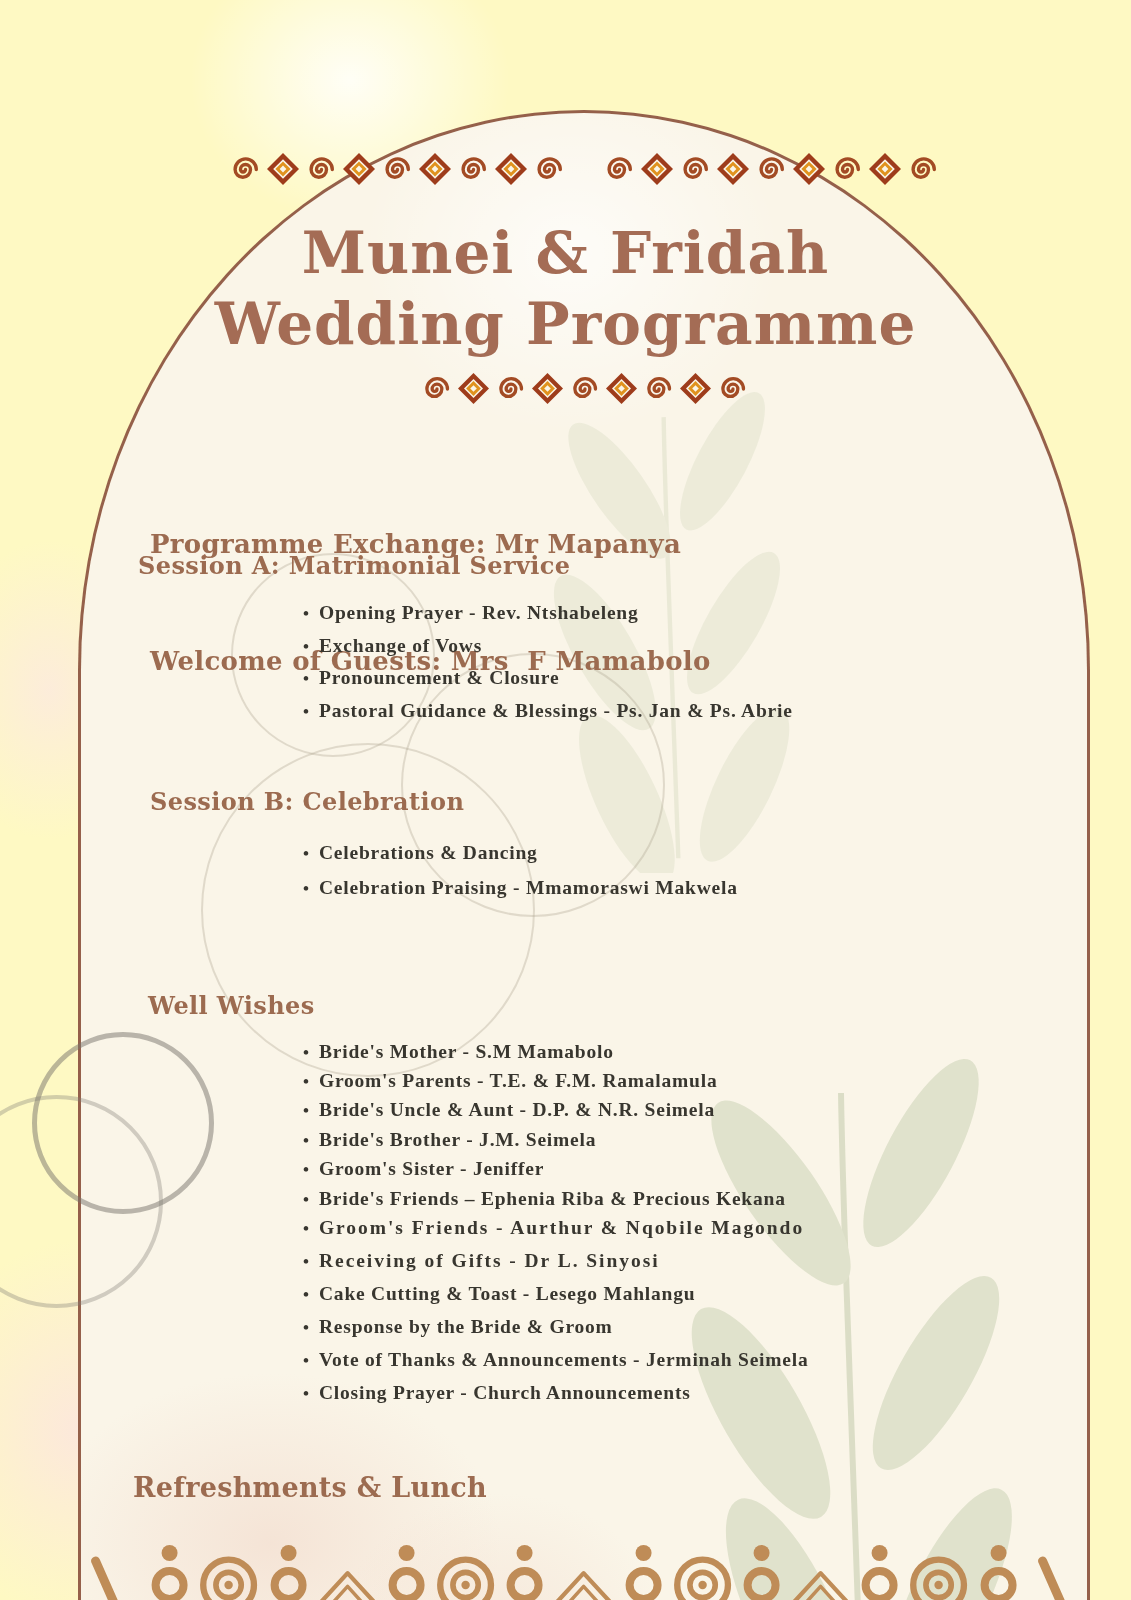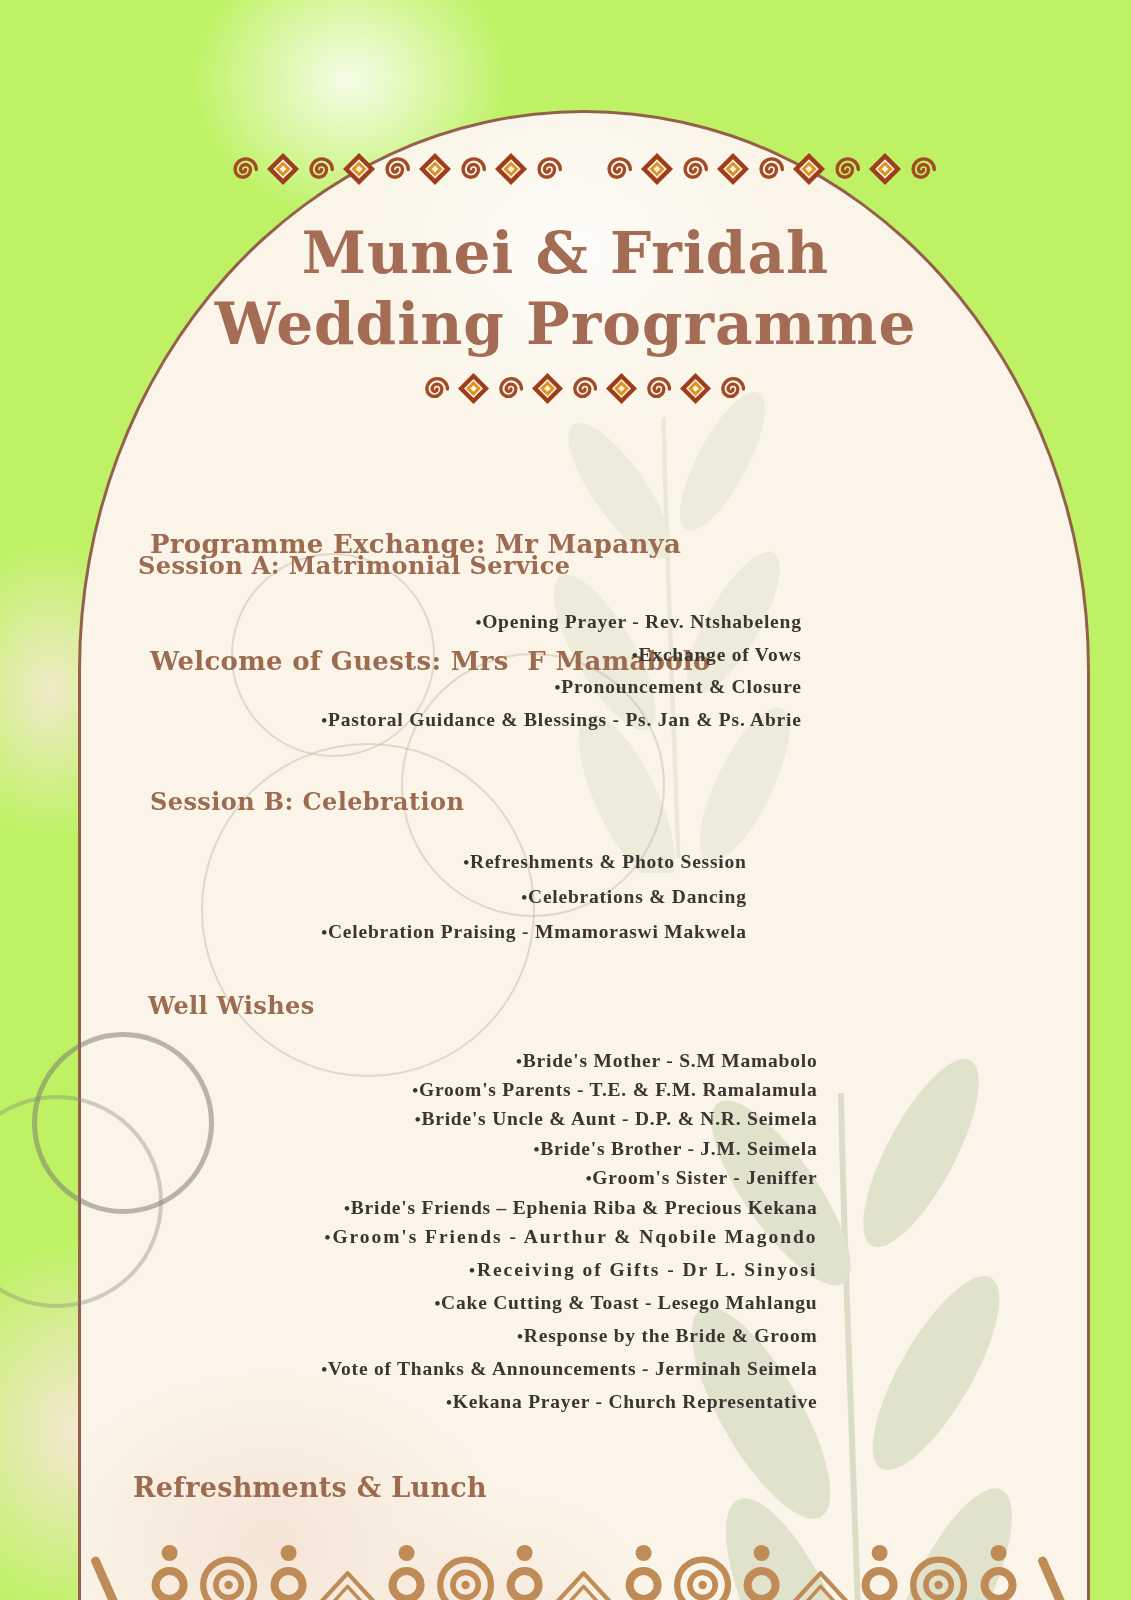--- a/index.html
+++ b/index.html
@@ -1,18 +1,18 @@
 <!DOCTYPE html>
 <html><head>
 <meta charset="utf-8">
 <style>
   html,body{margin:0;padding:0;background:#e9e0cc;}
   #page{
     position:relative;width:1131px;height:1600px;overflow:hidden;
-    background:#bef264;
+    background:#fef9c3;
     font-family:"DejaVu Serif", serif;
   }
   
   .lace{position:absolute;border-radius:50%;pointer-events:none;z-index:1;}
   .lace-top{left:190px;top:-60px;width:320px;height:280px;
     background:radial-gradient(closest-side, rgba(255,255,255,.85), rgba(255,255,255,0));}
   .lace-left{left:-60px;top:540px;width:220px;height:300px;
     background:radial-gradient(closest-side, rgba(252,233,224,.8), rgba(252,233,224,0));}
   .lace-bottomleft{left:-80px;top:1240px;width:320px;height:380px;
     background:radial-gradient(closest-side, rgba(252,230,222,.9), rgba(252,230,222,0));}
@@ -45,23 +45,23 @@
   }
   .title .tline{white-space:pre;}
   .intro{
     position:absolute;left:150px;top:447px;z-index:4;color:#9c6b50;
     font-weight:700;font-size:26px;line-height:39px;letter-spacing:.3px;white-space:pre-wrap;
   }
   .sec-head{
     position:absolute;z-index:4;color:#9c6b50;font-weight:700;font-size:24px;letter-spacing:.4px;
   }
   ul.plist{
-    position:absolute;z-index:4;left:303px;margin:9px;padding:0;list-style:none;
+    position:absolute;z-index:4;left:303px;margin:0;padding:0;list-style:none;
     color:#38362f;font-family:"Liberation Serif", serif;font-size:19.5px;line-height:23px;
-    letter-spacing:.04em;font-weight:700;text-align:right;
+    letter-spacing:.04em;font-weight:700;
   }
   ul.plist li{margin-bottom:8px;}
   ul.plist li::before{content:"•";display:inline-block;width:16px;font-size:17px;}
   #list-a li{margin-bottom:8.5px;}
   #list-b li{margin-bottom:11px;}
   #list-ww li{margin-bottom:5px;}
   #list-ww li:nth-child(n+3){margin-bottom:5.5px;}
   #list-ww li:nth-child(n+7){margin-bottom:9px;}
   #list-ww li:nth-child(7),#list-ww li:nth-child(8){letter-spacing:.1em;}
   .closing{
@@ -259,39 +259,38 @@
   <div class="sec-head" style="left:138px;top:551px;">Session A: Matrimonial Service</div>
   <ul class="plist" id="list-a" style="top:601px;">
       <li>Opening Prayer - Rev. Ntshabeleng</li>
       <li>Exchange of  Vows</li>
       <li>Pronouncement &amp; Closure</li>
       <li>Pastoral Guidance &amp; Blessings - Ps. Jan &amp; Ps. Abrie</li>
     </ul>
 
   <div class="sec-head" style="left:150px;top:787px;">Session B: Celebration</div>
   <ul class="plist" id="list-b" style="top:841px;">
-      <li>Refreshments &amp; Photo Session</li>
       <li>Celebrations &amp; Dancing</li>
       <li>Celebration Praising - Mmamoraswi Makwela</li>
     </ul>
 
   <div class="sec-head" style="left:148px;top:991px;">Well Wishes</div>
   <ul class="plist" id="list-ww" style="top:1040px;">
       <li>Bride's Mother - S.M Mamabolo</li>
       <li>Groom's Parents - T.E. &amp; F.M. Ramalamula</li>
       <li>Bride's Uncle &amp; Aunt - D.P. &amp; N.R. Seimela</li>
       <li>Bride's Brother - J.M. Seimela</li>
       <li>Groom's Sister - Jeniffer</li>
       <li>Bride's Friends – Ephenia Riba &amp; Precious Kekana</li>
       <li>Groom's Friends - Aurthur &amp; Nqobile Magondo</li>
       <li>Receiving of Gifts - Dr L. Sinyosi</li>
       <li>Cake Cutting &amp; Toast - Lesego Mahlangu</li>
       <li>Response by the Bride &amp; Groom</li>
       <li>Vote of Thanks &amp; Announcements - Jerminah Seimela</li>
-      <li>Kekana Prayer - Church Representative</li>
+      <li>Closing Prayer - Church Announcements</li>
     </ul>
 
   <div class="closing">Refreshments &amp; Lunch</div>
 
   <div class="bottom-row">
       <svg class="orn orn-slash">
         <use href="#sym-slash"></use>
       </svg>
       <svg class="orn orn-drop">
         <use href="#sym-drop"></use>

